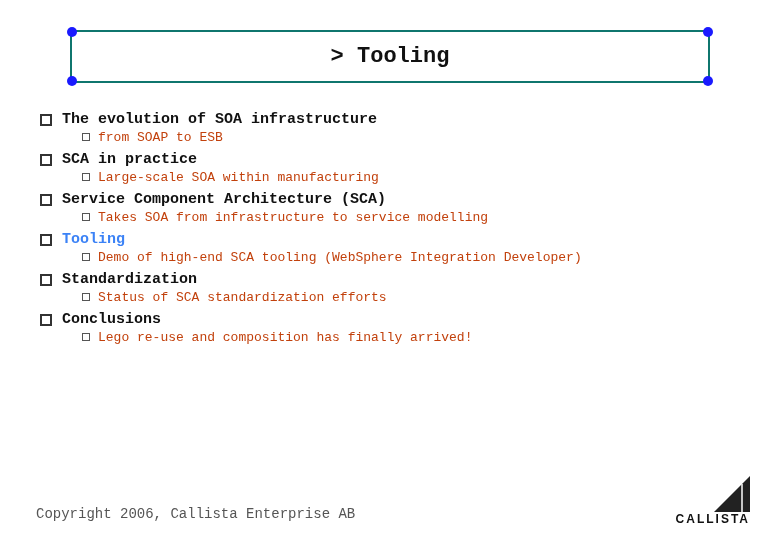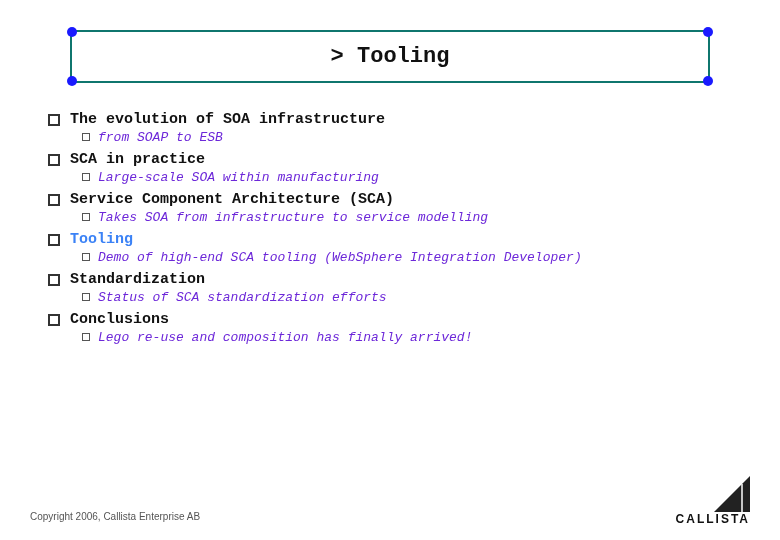--- a/index.html
+++ b/index.html
@@ -52,21 +52,20 @@
 
     
     .menu-section {
       margin-bottom: 6px;
     }
 
     .menu-item {
       display: flex;
       align-items: flex-start;
       margin-bottom: 2px;
-      margin-left: 8px;
     }
 
     .bullet-square {
       display: inline-block;
       width: 12px;
       height: 12px;
       border: 2px solid #333;
       margin-right: 10px;
       margin-top: 3px;
       flex-shrink: 0;
@@ -92,22 +91,21 @@
       width: 8px;
       height: 8px;
       border: 1.5px solid #555;
       margin-right: 8px;
       margin-top: 3px;
       flex-shrink: 0;
     }
 
     .sub-label {
       font-size: 13px;
-      font-style: italic;
-      color: #6d28d9;
+      color: #c2410c;
       font-family: 'Courier New', Courier, monospace;
     }
 
     
     .menu-item.active .menu-label {
       color: #3b82f6;
     }
 
     
     .callista-logo {
@@ -124,24 +122,24 @@
       font-weight: bold;
       color: #111;
       font-family: Arial, sans-serif;
       letter-spacing: 2px;
       padding-left: 20px;
     }
 
     .copyright-text {
       position: absolute;
       bottom: 18px;
-      left: 30px;
-      font-size: 10px;
+      left: 36px;
+      font-size: 14px;
       color: #555;
-      font-family: Liberation Sans, sans-serif;
+      font-family: Liberation Mono, monospace;
     }
   </style>
 </head>
 <body>
 
 <div class="slide-container">
 
   <div class="title-box">
     <span class="corner-dot tl"></span>
     <span class="corner-dot tr"></span>

